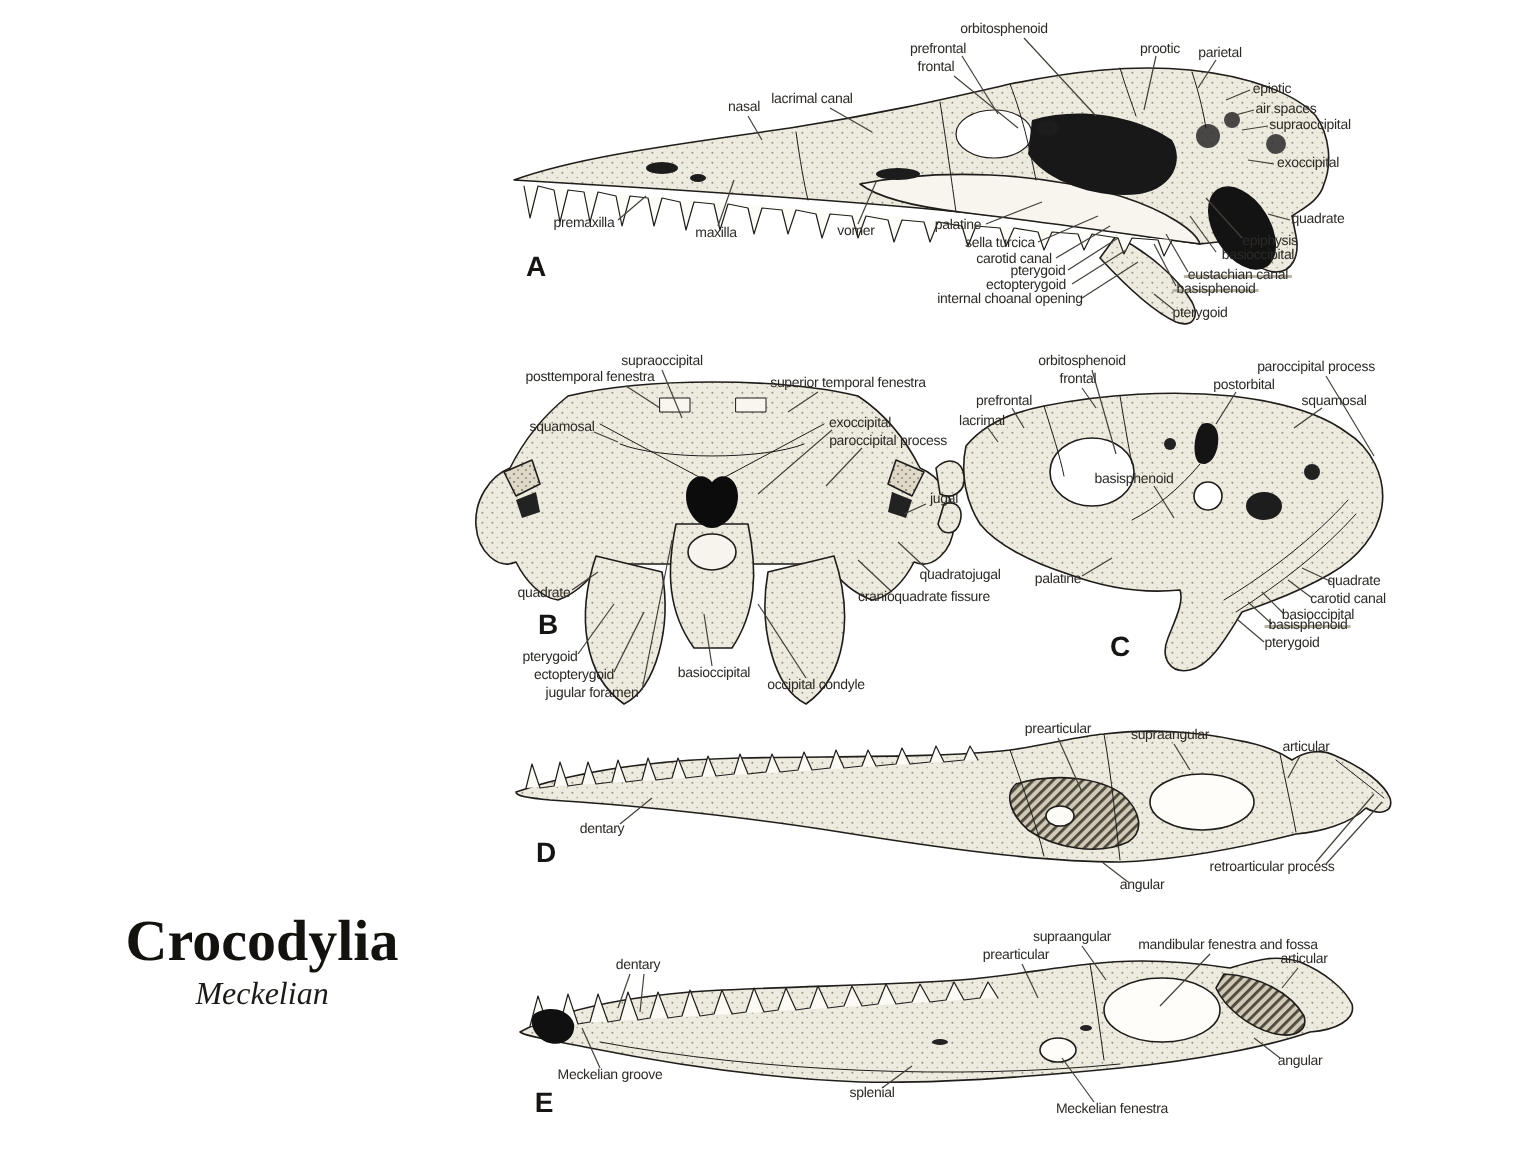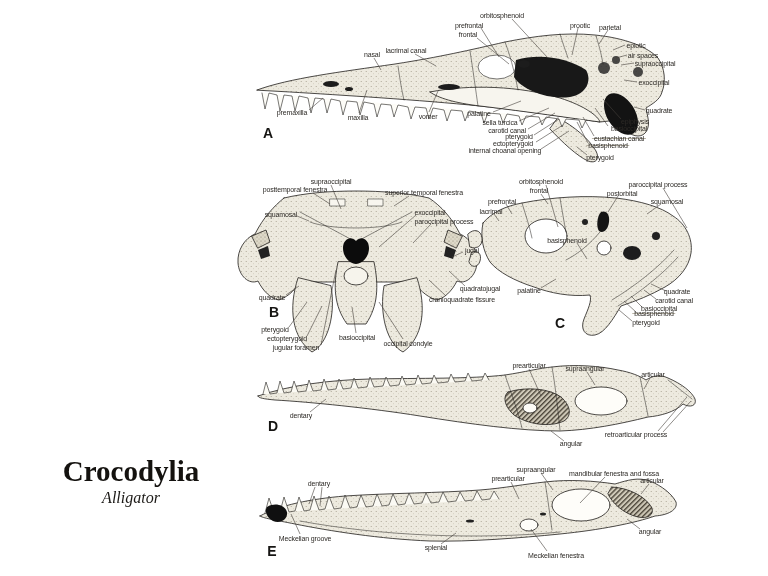--- a/index.html
+++ b/index.html
@@ -261,16 +261,16 @@
       <div class="anat-label" style="left: 508px; top: 478px;">prearticular</div>
       <div class="anat-label" style="left: 536px; top: 469px;">supraangular</div>
       <div class="anat-label" style="left: 614px; top: 473px;">mandibular fenestra and fossa</div>
       <div class="anat-label" style="left: 652px; top: 480px;">articular</div>
       <div class="anat-label" style="left: 650px; top: 531px;">angular</div>
       <div class="anat-label" style="left: 556px; top: 555px;">Meckelian fenestra</div>
     </div>
 
   <div class="title-block">
     <div class="title-order">Crocodylia</div>
-    <div class="title-genus">Alligator</div>
+    <div class="title-genus">Meckelian</div>
   </div>
 
 </div>
 
 </body></html>

